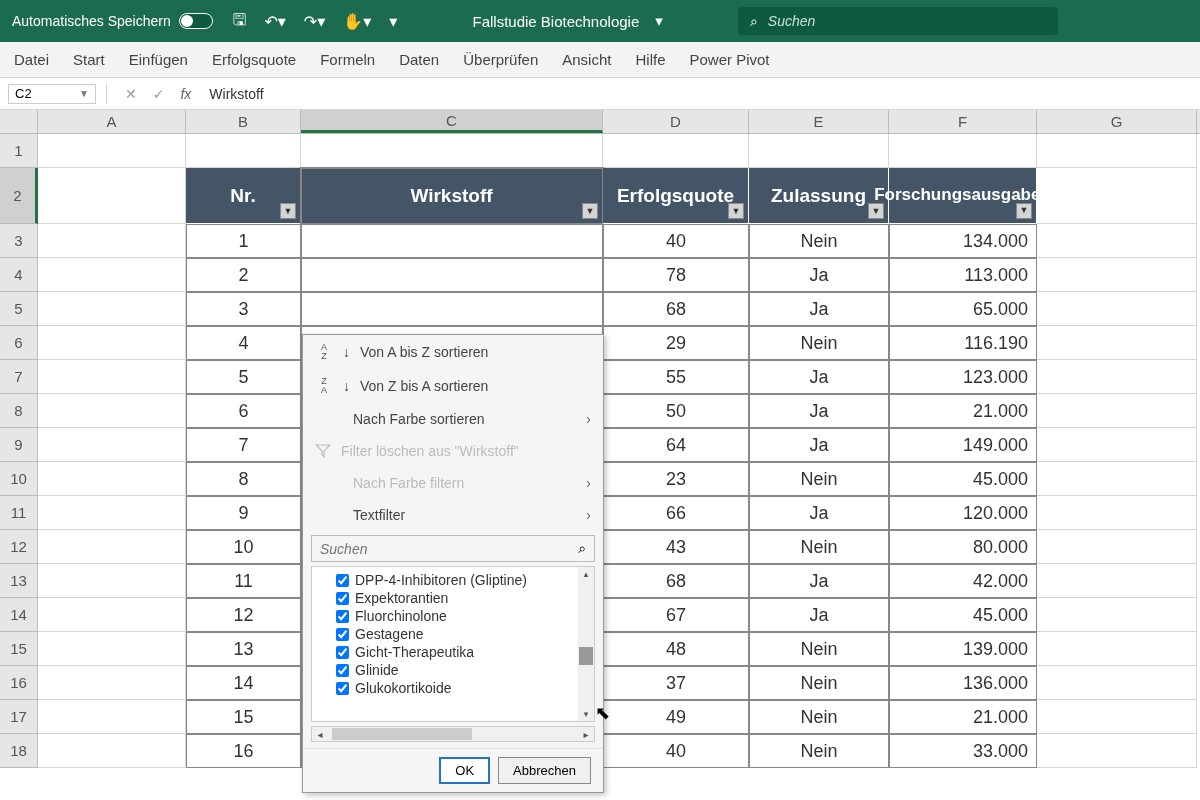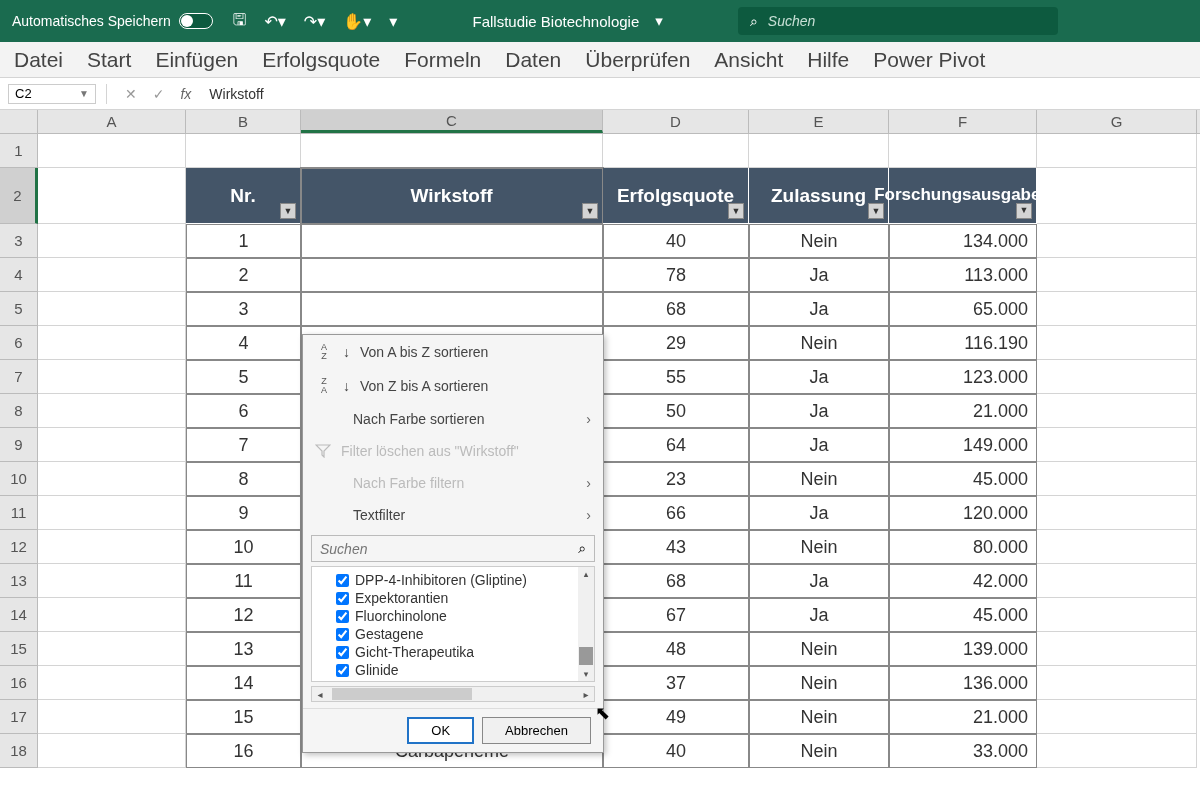--- a/index.html
+++ b/index.html
@@ -12,21 +12,21 @@
 .autosave-toggle::after { content: ''; position: absolute; width: 12px; height: 12px; background: #fff; border-radius: 50%; left: 1px; top: 1px; }
 .qat { display: flex; gap: 18px; margin-left: 20px; align-items: center; }
 .qat-icon { color: #fff; cursor: pointer; font-size: 16px; }
 .doc-title { flex: 1; text-align: center; display: flex; justify-content: center; align-items: center; gap: 16px; font-size: 15px; }
 .search-box { background: #0d5a3f; border-radius: 4px; padding: 4px 12px; display: flex; align-items: center; gap: 10px; width: 320px; margin-right: 130px; height: 28px; }
 .search-box input { background: transparent; border: none; color: #fff; font-size: 14px; flex: 1; outline: none; }
 .search-box input::placeholder { color: #c8e0d6; font-style: italic; }
 
 
 .ribbon { background: #f3f3f3; height: 36px; display: flex; align-items: center; padding: 0 14px; gap: 24px; border-bottom: 1px solid #d4d4d4; }
-.ribbon-tab { font-size: 21px; color: #444; cursor: pointer; }
+.ribbon-tab { font-size: 15px; color: #444; cursor: pointer; }
 
 
 .formula-bar { height: 32px; display: flex; align-items: center; border-bottom: 1px solid #d4d4d4; background: #fff; }
 .name-box { width: 88px; height: 20px; border: 1px solid #ccc; margin-left: 8px; padding: 2px 6px; font-size: 13px; display: flex; align-items: center; justify-content: space-between; }
 .name-box-dd { color: #777; font-size: 10px; }
 .fb-sep { width: 1px; height: 20px; background: #d4d4d4; margin: 0 10px; }
 .fb-icon { color: #999; margin: 0 8px; font-size: 14px; }
 .fx { font-style: italic; color: #666; margin: 0 8px; font-size: 14px; }
 .formula-input { flex: 1; font-size: 14px; padding-left: 10px; color: #333; }
 
@@ -52,32 +52,32 @@
 .data-cell { border: 1px solid #888; justify-content: center; }
 
 
 .filter-menu { position: absolute; left: 302px; top: 200px; width: 302px; background: #f5f5f5; border: 1px solid #999; box-shadow: 2px 2px 6px rgba(0,0,0,0.25); z-index: 100; font-size: 14px; }
 .filter-item { padding: 8px 12px; display: flex; align-items: center; gap: 10px; cursor: pointer; color: #444; }
 .filter-item.disabled { color: #bbb; cursor: default; }
 .filter-item .arrow { margin-left: auto; color: #666; font-size: 14px; }
 .sort-icon { font-size: 11px; line-height: 1; display: flex; flex-direction: column; align-items: center; color: #555; width: 18px; }
 .filter-search { margin: 4px 8px; border: 1px solid #bbb; padding: 4px 8px; display: flex; align-items: center; }
 .filter-search input { border: none; flex: 1; font-style: italic; color: #888; font-size: 14px; outline: none; background: transparent; }
-.filter-list { margin: 3px 8px 4px 8px; border: 1px solid #ccc; background: #fff; height: 116px; overflow: hidden; position: relative; }
+.filter-list { margin: 3px 8px 4px 8px; border: 1px solid #ccc; background: #fff; height: 156px; overflow: hidden; position: relative; }
 .filter-list-inner { padding: 4px 8px; }
 .filter-check { display: flex; align-items: center; gap: 6px; padding: 1px 0 1px 16px; font-size: 14px; color: #333; }
 .filter-check input { width: 13px; height: 13px; }
 .filter-list-scroll { position: absolute; right: 0; top: 0; width: 16px; height: 100%; background: #f0f0f0; display: flex; flex-direction: column; align-items: center; }
 .filter-list-scroll-btn { height: 14px; font-size: 9px; color: #555; display: flex; align-items: center; justify-content: center; width: 100%; }
 .filter-list-thumb { position: absolute; width: 14px; height: 18px; background: #999; top: 80px; left: 1px; }
 .filter-hscroll { margin: 0 8px 6px 8px; height: 16px; display: flex; align-items: center; border: 1px solid #ccc; background: #f0f0f0; }
 .filter-hscroll-btn { width: 16px; font-size: 10px; color: #555; text-align: center; }
 .filter-hscroll-thumb { width: 140px; height: 12px; background: #ccc; margin-left: 4px; }
 .filter-buttons { display: flex; justify-content: flex-end; gap: 8px; padding: 8px 12px; border-top: 1px solid #ddd; }
-.filter-buttons button { padding: 4px 22px; font-size: 13px; border: 1px solid #888; background: #f0f0f0; cursor: pointer; }
+.filter-buttons button { padding: 4px 14px; font-size: 13px; border: 1px solid #888; background: #f0f0f0; cursor: pointer; }
 .filter-buttons button.primary { border: 2px solid #2173c7; background: #fff; }
 .funnel-icon { width: 16px; height: 14px; display: inline-block; }
 
 .cursor { position: absolute; left: 595px; top: 568px; font-size: 18px; z-index: 200; pointer-events: none; }
 </style>
 </head>
 <body>
 
 <div class="titlebar">
   <div class="autosave">

